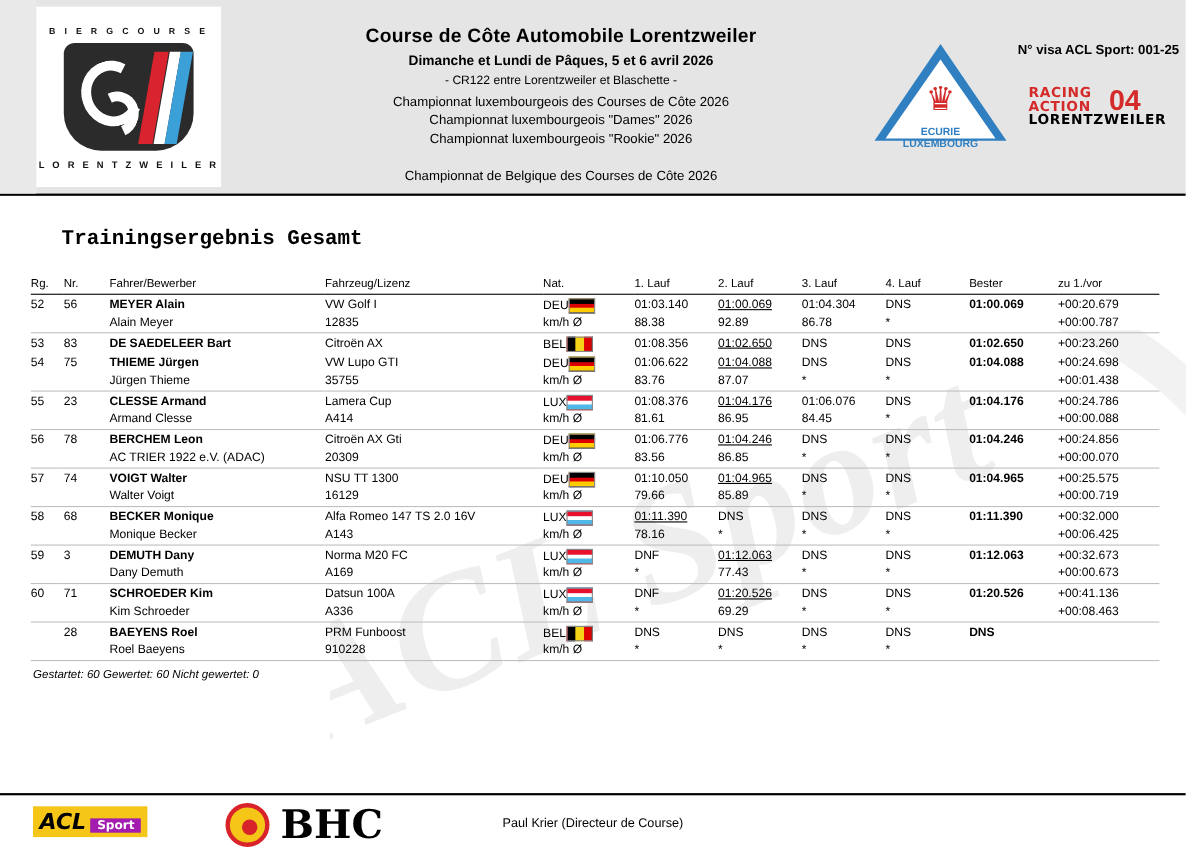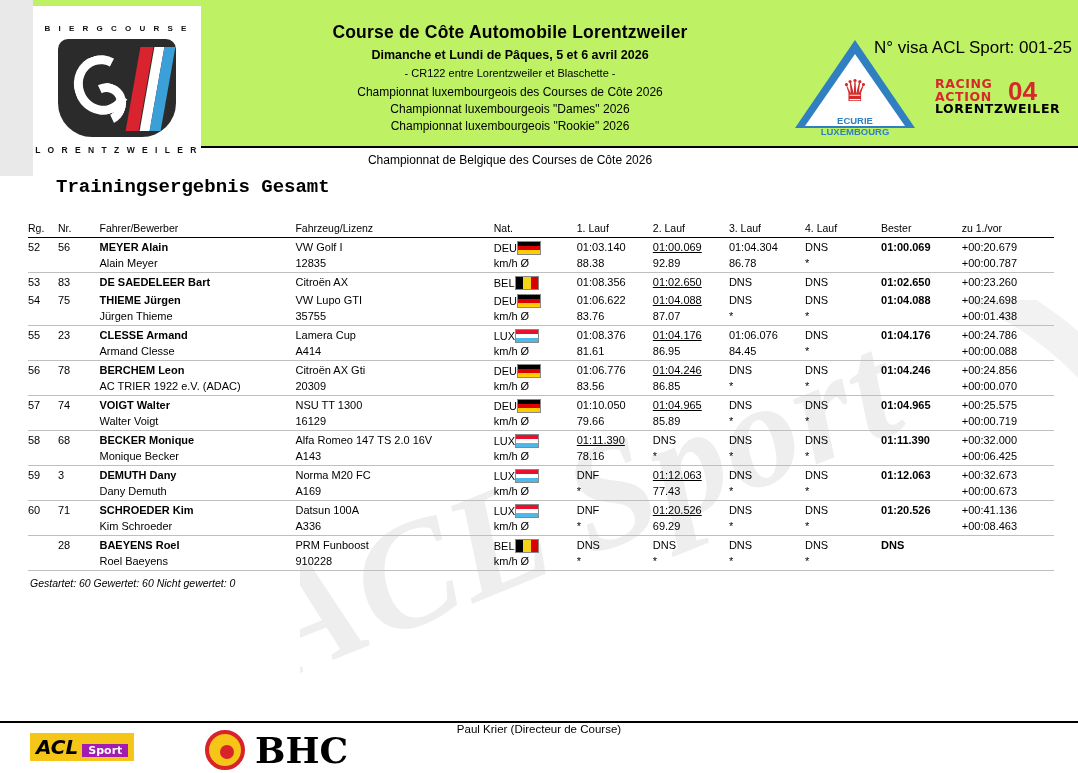--- a/index.html
+++ b/index.html
@@ -43,23 +43,23 @@
     border: 34px solid #f2f2f2;
     border-radius: 50%;
     border-color: #f2f2f2 transparent transparent transparent;
     transform: rotate(28deg);
   }
 
   
   .header {
     position: relative;
     z-index: 2;
-    height: 148px;
+    height: 178px;
     border-bottom: 2px solid #000;
-    background: #bef264;
+    background: #e5e5e5;
   }
   .header-inner {
     position: relative;
     width: 1078px; height: 176px;
   }
   .header-left-box {
     position: absolute;
     left: 0; top: 0;
     width: 33px; height: 176px;
     background: #e9e9e9;
@@ -143,22 +143,22 @@
   .titles .t3 { font-size: 11px; margin-top: 5px; }
   .titles .t4 { font-size: 12px; margin-top: 6px; }
   .titles .t5 { font-size: 12px; margin-top: 3px; }
   .titles .t6 { font-size: 12px; margin-top: 3px; }
   .titles .t7 { font-size: 12px; margin-top: 20px; }
 
   
   .visa {
     position: absolute;
     right: 6px; top: 38px;
-    font-size: 17px;
-    font-weight: normal;
+    font-size: 12px;
+    font-weight: bold;
     white-space: nowrap;
   }
   .ecurie {
     position: absolute;
     left: 795px; top: 40px;
     width: 120px; height: 103px;
   }
   .ecurie .tri {
     position: absolute; left: 0; top: 0;
     width: 0; height: 0;
@@ -317,21 +317,21 @@
     width: 14px; height: 14px;
     border-radius: 50%;
     background: #d8232a;
   }
   .bhc .bhc-text {
     font-size: 36px; font-weight: bold;
     font-family: "DejaVu Serif", serif;
   }
   .director {
     position: absolute;
-    left: 0; top: 0;
+    left: 0; top: 20px;
     width: 1078px;
     text-align: center;
     font-size: 11.5px;
   }
 </style>
 </head>
 <body>
 
 <div class="watermark">
   <div class="wm-swoosh"></div>

